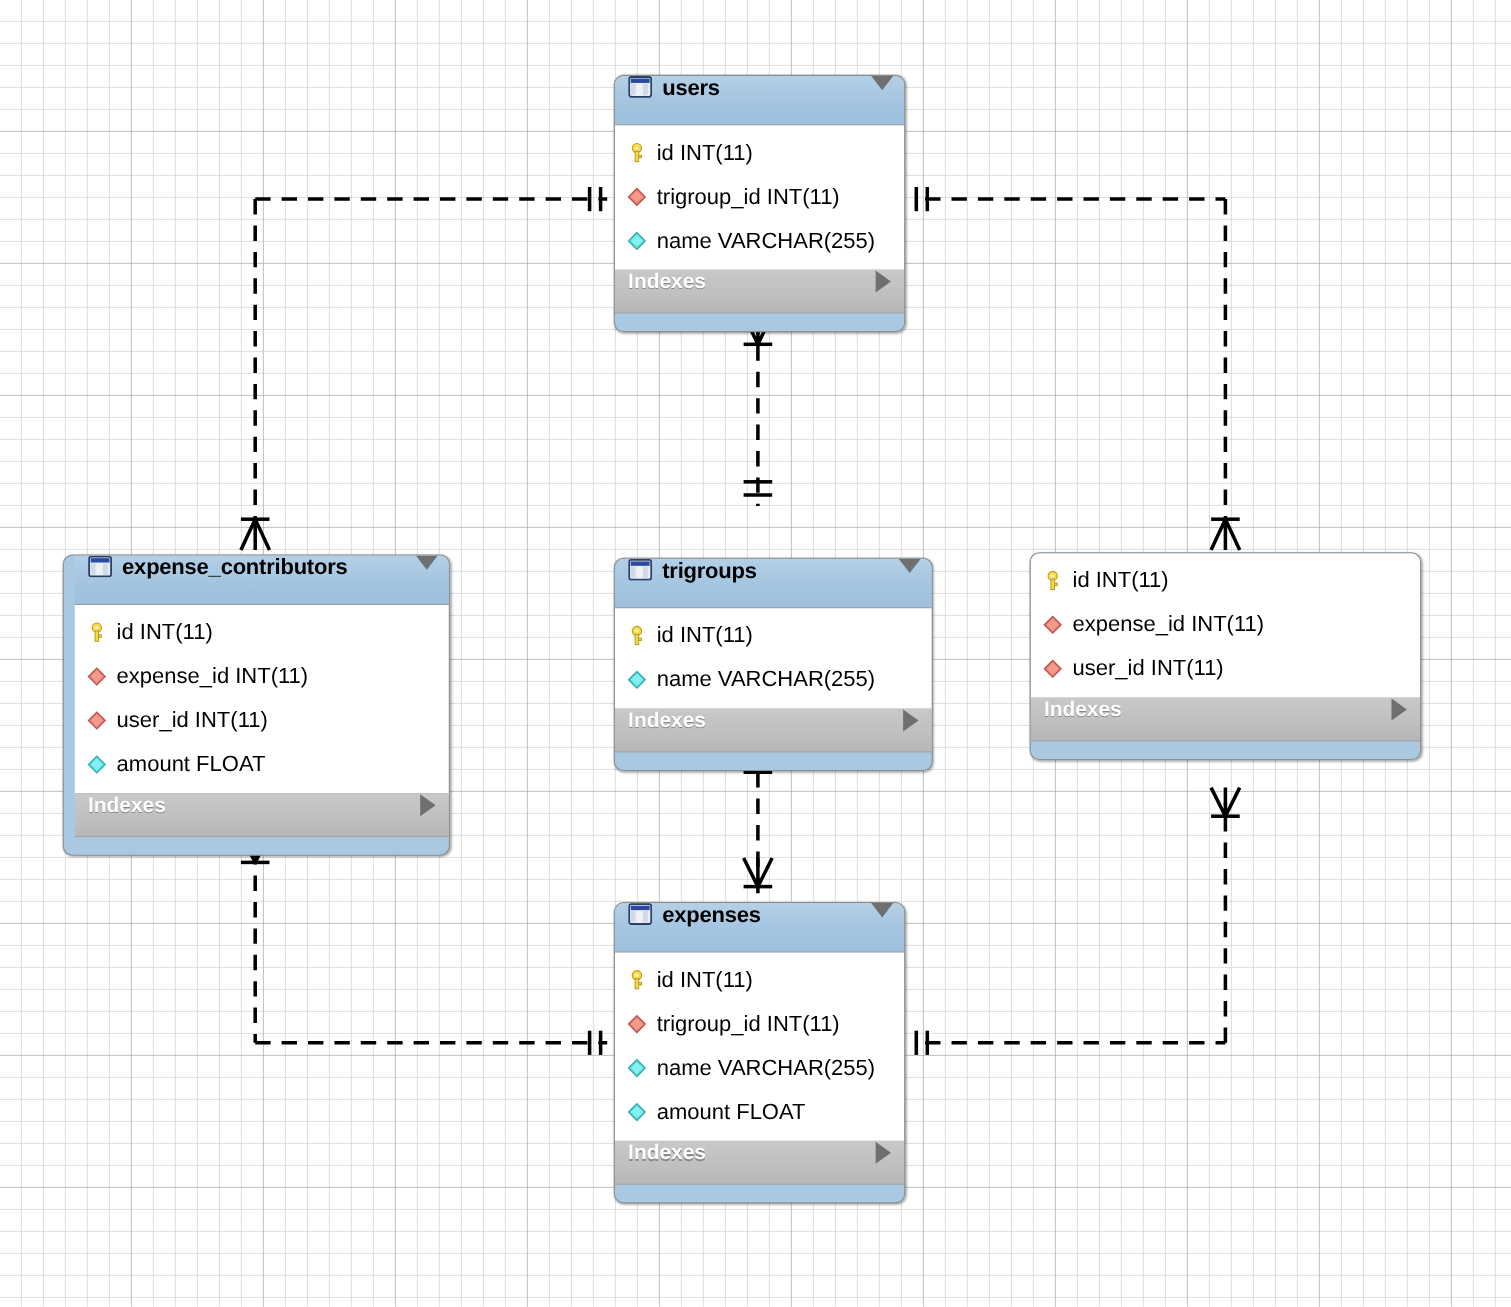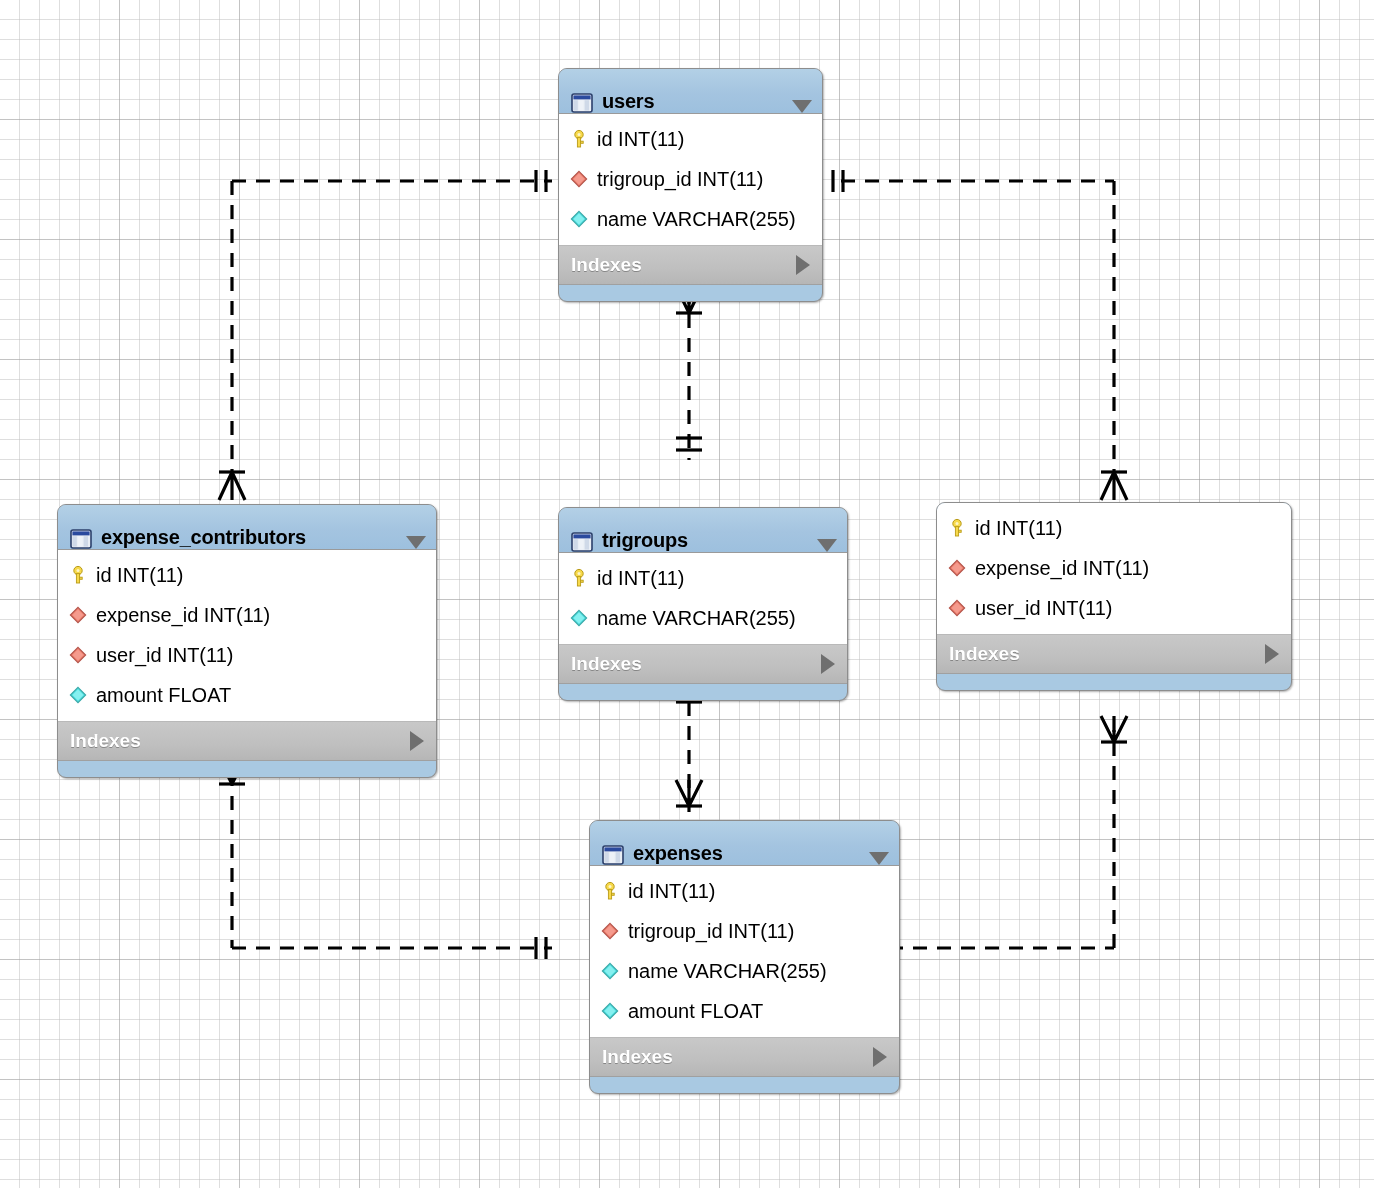--- a/index.html
+++ b/index.html
@@ -47,21 +47,21 @@
     border-radius: 9px;
     background: #a9c9e2;
     border: 1px solid #8d8d8d;
     box-shadow: 1px 1px 2px rgba(0,0,0,0.30);
     padding-bottom: 16px;
     overflow: hidden;
   }
   .tbl-header {
     height: 44px;
     display: flex;
-    align-items: flex-end;
+    align-items: flex-start;
     padding: 0 10px 0 12px;
     background: linear-gradient(to bottom, #b3d0e6 0%, #a4c4e0 55%, #9dc0de 100%);
     border-bottom: 1px solid #9a9a9a;
   }
   .tbl-icon {
     width: 22px;
     height: 20px;
     flex: 0 0 auto;
     margin-right: 9px;
     position: relative;
@@ -103,21 +103,20 @@
     position: relative;
   }
   .col-text {
     font-size: 20px;
     color: #000000;
   }
 
   .tbl-indexes {
     height: 38px;
     display: flex;
-    align-items: center;
     padding: 0 12px 0 12px;
     background: linear-gradient(to bottom, #c8c8c8 0%, #bfbfbf 60%, #b6b6b6 100%);
     border-bottom: 1px solid #a0a0a0;
   }
   .idx-label {
     flex: 1 1 auto;
     font-size: 19px;
     font-weight: bold;
     color: #ffffff;
     text-shadow: 0 1px 0 rgba(120,120,120,0.8);
@@ -242,21 +241,21 @@
         </span>
         <span class="col-text">name VARCHAR(255)</span>
       </div>
     </div>
     <div class="tbl-indexes">
       <span class="idx-label">Indexes</span>
       <span class="caret-right"></span>
     </div>
   </div>
 
-  <div class="table-box" style="left:57px; top:504px; width:380px;">
+  <div class="table-box" style="left:57px; top:504px; width:352px;padding-left:10px;">
     <div class="tbl-header">
       <span class="tbl-icon">
         <svg class="icon-table-svg" viewBox="0 0 22 20" width="22" height="20" xmlns="http://www.w3.org/2000/svg">
           <rect x="1" y="1" width="20" height="18" rx="2" fill="#e9eef5" stroke="#2b3f6b" stroke-width="1.6"></rect>
           <rect x="2.4" y="2.4" width="17.2" height="4" fill="#2b4a9e"></rect>
           <rect x="2.4" y="7.2" width="4.4" height="10.4" fill="#cfd9e8"></rect>
           <rect x="8" y="7.2" width="4.4" height="10.4" fill="#eef2f8"></rect>
           <rect x="13.6" y="7.2" width="4.4" height="10.4" fill="#cfd9e8"></rect>
         </svg>
       </span>
@@ -382,21 +381,21 @@
         </span>
         <span class="col-text">user_id INT(11)</span>
       </div>
     </div>
     <div class="tbl-indexes">
       <span class="idx-label">Indexes</span>
       <span class="caret-right"></span>
     </div>
   </div>
 
-  <div class="table-box" style="left:589px; top:820px; width:311px;">
+  <div class="table-box" style="left:558px; top:820px; width:265px;">
     <div class="tbl-header">
       <span class="tbl-icon">
         <svg class="icon-table-svg" viewBox="0 0 22 20" width="22" height="20" xmlns="http://www.w3.org/2000/svg">
           <rect x="1" y="1" width="20" height="18" rx="2" fill="#e9eef5" stroke="#2b3f6b" stroke-width="1.6"></rect>
           <rect x="2.4" y="2.4" width="17.2" height="4" fill="#2b4a9e"></rect>
           <rect x="2.4" y="7.2" width="4.4" height="10.4" fill="#cfd9e8"></rect>
           <rect x="8" y="7.2" width="4.4" height="10.4" fill="#eef2f8"></rect>
           <rect x="13.6" y="7.2" width="4.4" height="10.4" fill="#cfd9e8"></rect>
         </svg>
       </span>

